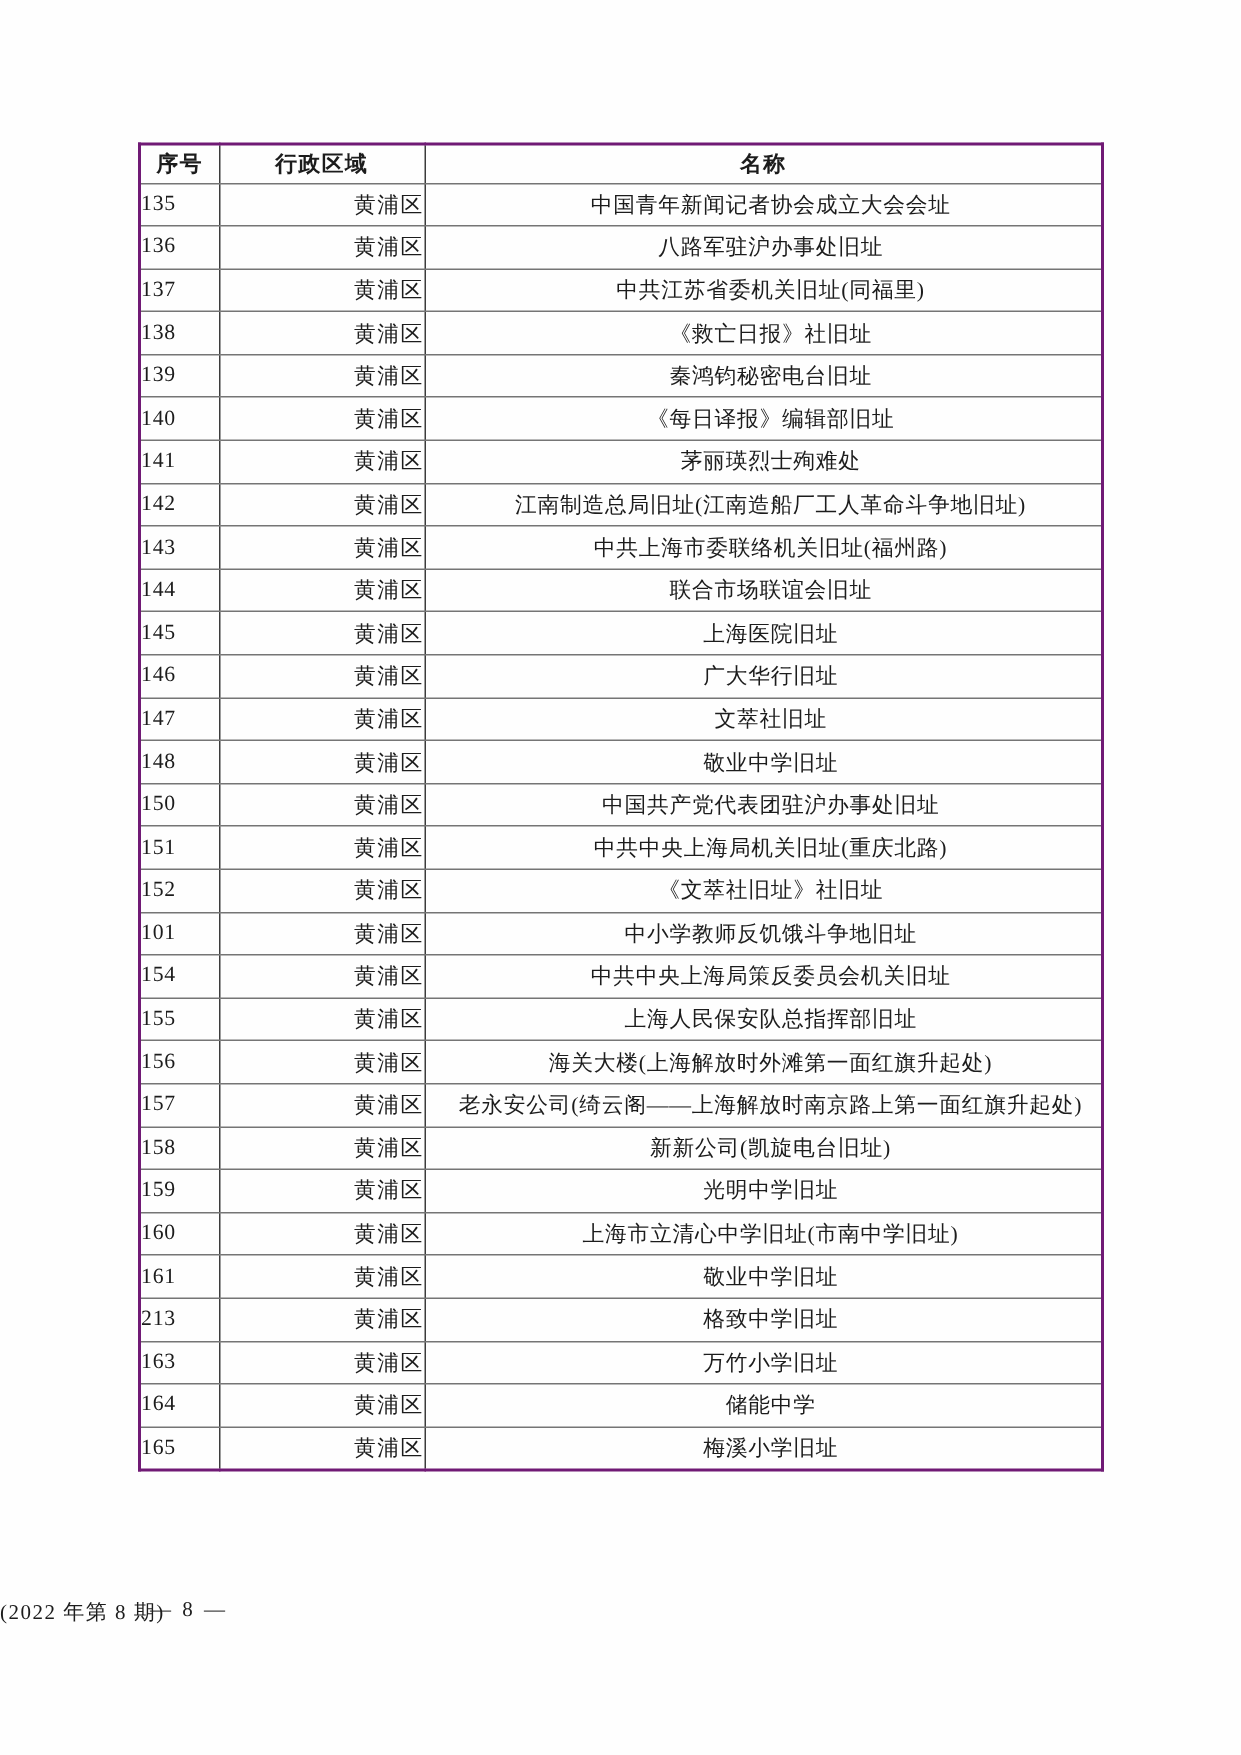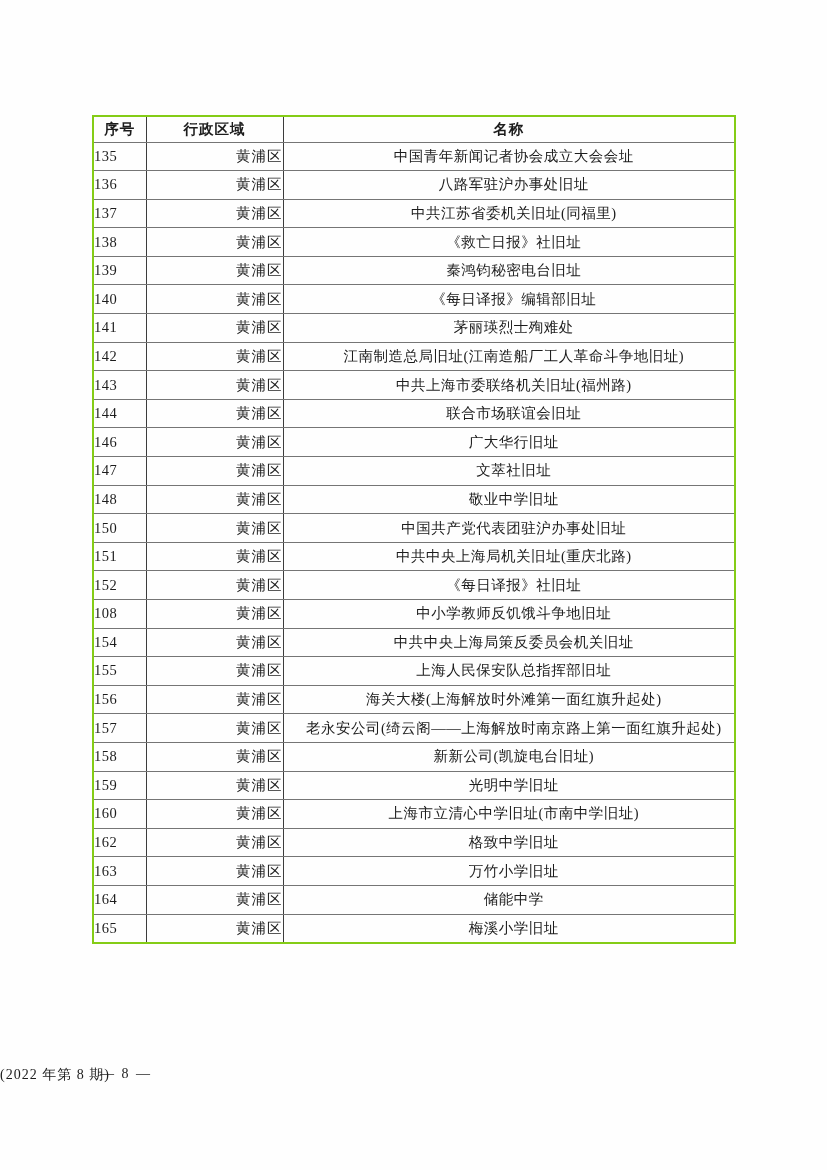--- a/index.html
+++ b/index.html
@@ -9,25 +9,25 @@
     width: 827px;
     height: 1170px;
     background: #fefefe;
     font-family: "Liberation Serif", "DejaVu Serif", serif;
     color: #1c1c1c;
     overflow: hidden;
   }
   table.site-table {
     position: absolute;
     left: 92px;
-    top: 115px;
+    top: 95px;
     width: 642px;
     border-collapse: collapse;
     table-layout: fixed;
-    border: 2px solid #84cc16;
+    border: 2px solid #701a75;
   }
   table.site-table th,
   table.site-table td {
     border-top: 1px solid #757575;
     border-bottom: 1px solid #757575;
     border-left: 1px solid #3c3c3c;
     border-right: 1px solid #3c3c3c;
     vertical-align: middle;
     overflow: hidden;
     white-space: nowrap;
@@ -146,20 +146,25 @@
       <td class="col-district">黄浦区</td>
       <td class="col-name">中共上海市委联络机关旧址(福州路)</td>
     </tr>
 
     <tr>
       <td class="col-no">144</td>
       <td class="col-district">黄浦区</td>
       <td class="col-name">联合市场联谊会旧址</td>
     </tr>
 
+    <tr>
+      <td class="col-no">145</td>
+      <td class="col-district">黄浦区</td>
+      <td class="col-name">上海医院旧址</td>
+    </tr>
 
     <tr>
       <td class="col-no">146</td>
       <td class="col-district">黄浦区</td>
       <td class="col-name">广大华行旧址</td>
     </tr>
 
     <tr>
       <td class="col-no">147</td>
       <td class="col-district">黄浦区</td>
@@ -181,25 +186,25 @@
 
     <tr>
       <td class="col-no">151</td>
       <td class="col-district">黄浦区</td>
       <td class="col-name">中共中央上海局机关旧址(重庆北路)</td>
     </tr>
 
     <tr>
       <td class="col-no">152</td>
       <td class="col-district">黄浦区</td>
-      <td class="col-name">《每日译报》社旧址</td>
-    </tr>
-
-    <tr>
-      <td class="col-no">108</td>
+      <td class="col-name">《文萃社旧址》社旧址</td>
+    </tr>
+
+    <tr>
+      <td class="col-no">101</td>
       <td class="col-district">黄浦区</td>
       <td class="col-name">中小学教师反饥饿斗争地旧址</td>
     </tr>
 
     <tr>
       <td class="col-no">154</td>
       <td class="col-district">黄浦区</td>
       <td class="col-name">中共中央上海局策反委员会机关旧址</td>
     </tr>
 
@@ -232,23 +237,28 @@
       <td class="col-district">黄浦区</td>
       <td class="col-name">光明中学旧址</td>
     </tr>
 
     <tr>
       <td class="col-no">160</td>
       <td class="col-district">黄浦区</td>
       <td class="col-name">上海市立清心中学旧址(市南中学旧址)</td>
     </tr>
 
-
-    <tr>
-      <td class="col-no">162</td>
+    <tr>
+      <td class="col-no">161</td>
+      <td class="col-district">黄浦区</td>
+      <td class="col-name">敬业中学旧址</td>
+    </tr>
+
+    <tr>
+      <td class="col-no">213</td>
       <td class="col-district">黄浦区</td>
       <td class="col-name">格致中学旧址</td>
     </tr>
 
     <tr>
       <td class="col-no">163</td>
       <td class="col-district">黄浦区</td>
       <td class="col-name">万竹小学旧址</td>
     </tr>
 

